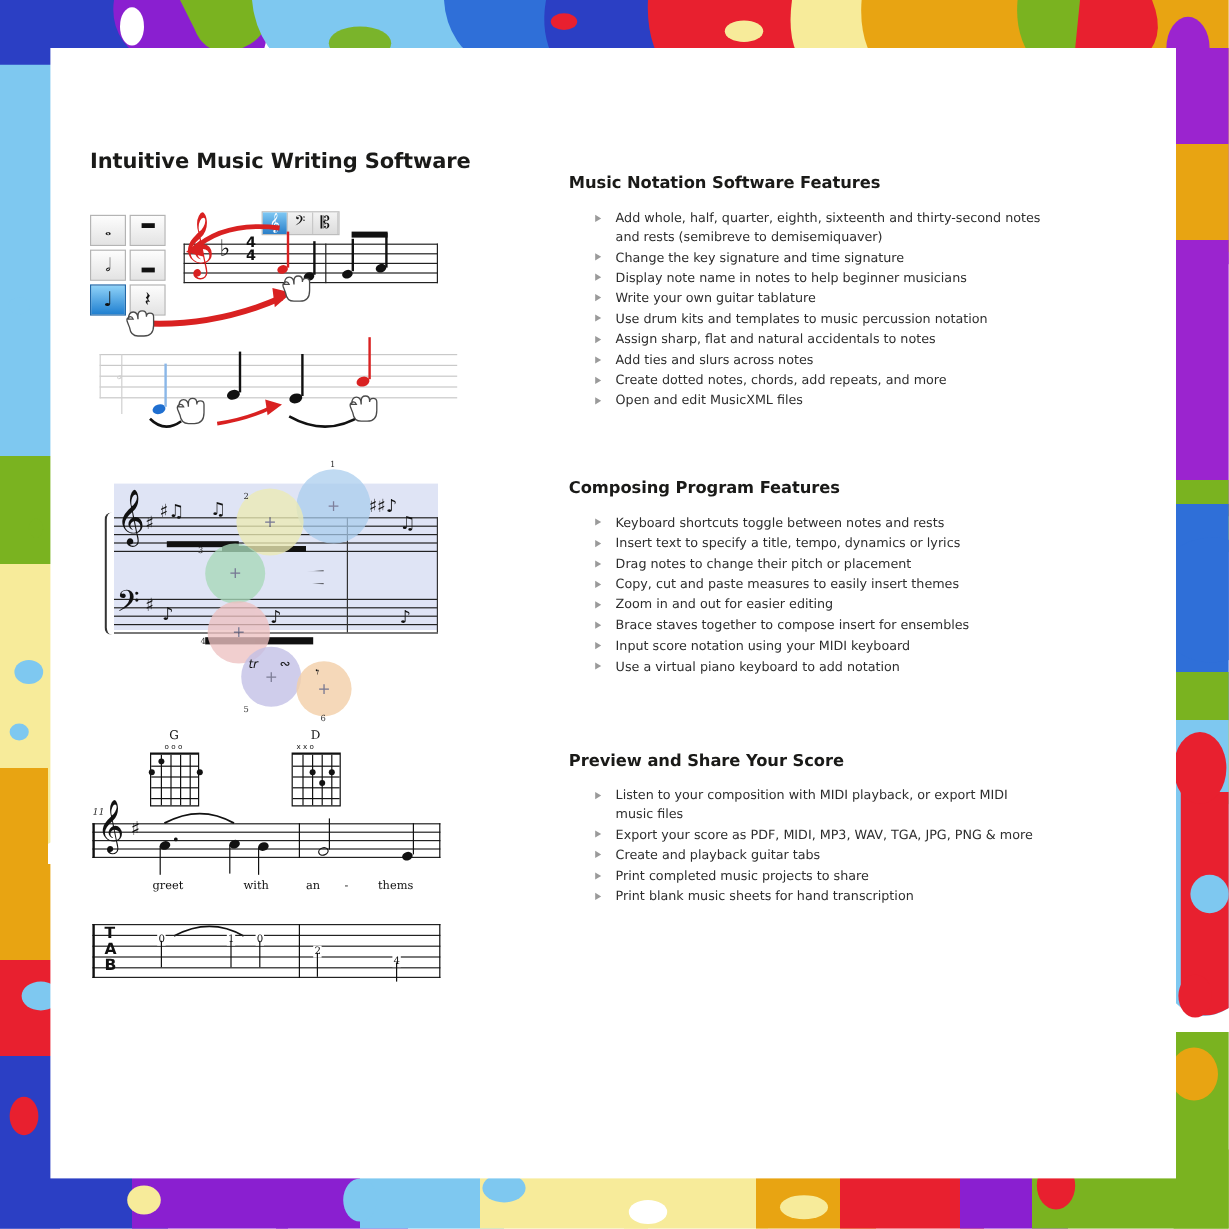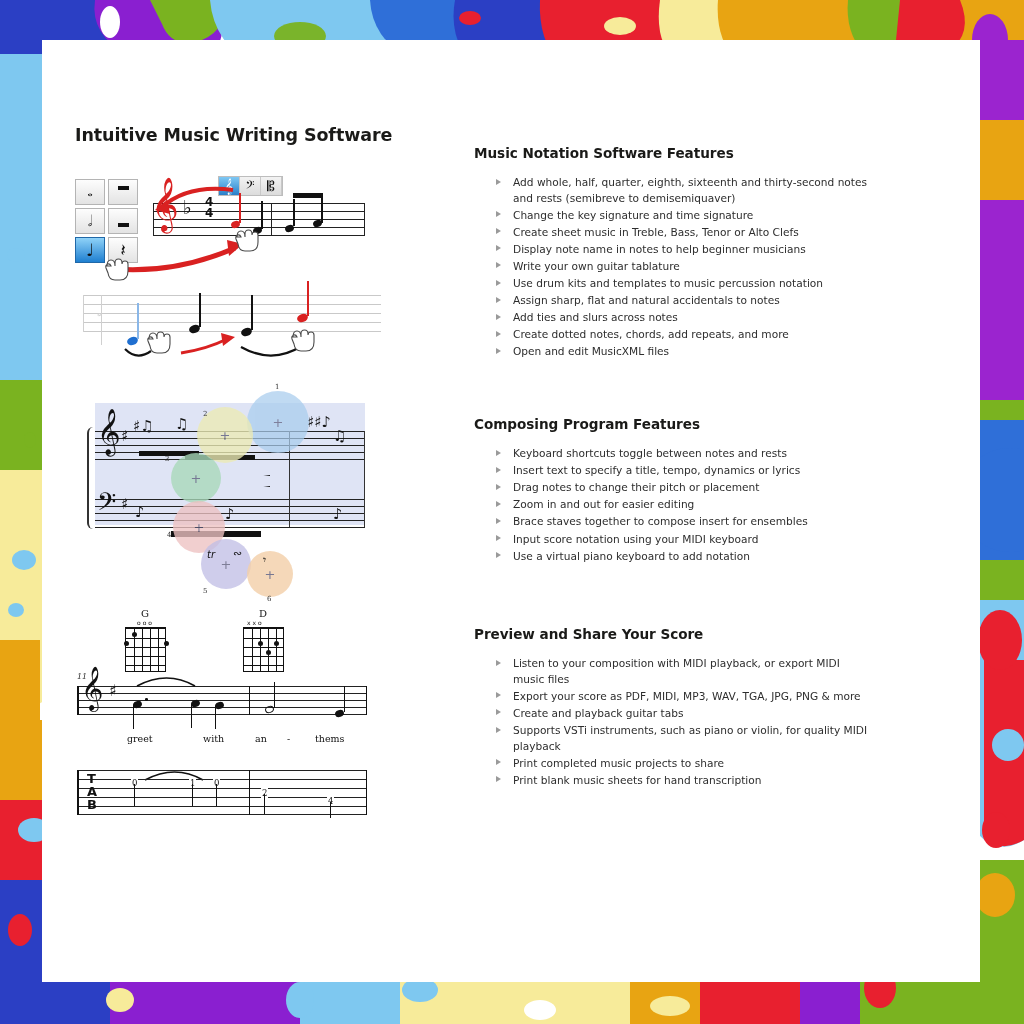--- a/index.html
+++ b/index.html
@@ -465,52 +465,51 @@
   </div>
 </div>
 
 <div id="right-col" style="z-index:10; position:absolute;">
 
   <section class="section">
     <h2 class="section-heading">Music Notation Software Features</h2>
     <ul class="feature-list">
       <li><span class="tri"></span><span>Add whole, half, quarter, eighth, sixteenth and thirty-second notes and rests (semibreve to demisemiquaver)</span></li>
       <li><span class="tri"></span><span>Change the key signature and time signature</span></li>
-      <li><span class="tri"></span><span>Create sheet music in Treble, Bass, Tenor or Alto Clefs</span></li>
       <li><span class="tri"></span><span>Display note name in notes to help beginner musicians</span></li>
       <li><span class="tri"></span><span>Write your own guitar tablature</span></li>
       <li><span class="tri"></span><span>Use drum kits and templates to music percussion notation</span></li>
       <li><span class="tri"></span><span>Assign sharp, flat and natural accidentals to notes</span></li>
       <li><span class="tri"></span><span>Add ties and slurs across notes</span></li>
       <li><span class="tri"></span><span>Create dotted notes, chords, add repeats, and more</span></li>
       <li><span class="tri"></span><span>Open and edit MusicXML files</span></li>
     </ul>
   </section>
 
   <div class="sp1"></div>
 
   <section class="section">
     <h2 class="section-heading">Composing Program Features</h2>
     <ul class="feature-list">
       <li><span class="tri"></span><span>Keyboard shortcuts toggle between notes and rests</span></li>
       <li><span class="tri"></span><span>Insert text to specify a title, tempo, dynamics or lyrics</span></li>
       <li><span class="tri"></span><span>Drag notes to change their pitch or placement</span></li>
+      <li><span class="tri"></span><span>Copy, cut and paste measures to easily insert themes</span></li>
       <li><span class="tri"></span><span>Zoom in and out for easier editing</span></li>
       <li><span class="tri"></span><span>Brace staves together to compose insert for ensembles</span></li>
       <li><span class="tri"></span><span>Input score notation using your MIDI keyboard</span></li>
       <li><span class="tri"></span><span>Use a virtual piano keyboard to add notation</span></li>
     </ul>
   </section>
 
   <div class="sp2"></div>
 
   <section class="section">
     <h2 class="section-heading">Preview and Share Your Score</h2>
     <ul class="feature-list">
       <li><span class="tri"></span><span>Listen to your composition with MIDI playback, or export MIDI music files</span></li>
       <li><span class="tri"></span><span>Export your score as PDF, MIDI, MP3, WAV, TGA, JPG, PNG &amp; more</span></li>
       <li><span class="tri"></span><span>Create and playback guitar tabs</span></li>
-      <li><span class="tri"></span><span>Supports VSTi instruments, such as piano or violin, for quality MIDI playback</span></li>
       <li><span class="tri"></span><span>Print completed music projects to share</span></li>
       <li><span class="tri"></span><span>Print blank music sheets for hand transcription</span></li>
     </ul>
   </section>
 </div>
 
 </body></html>

